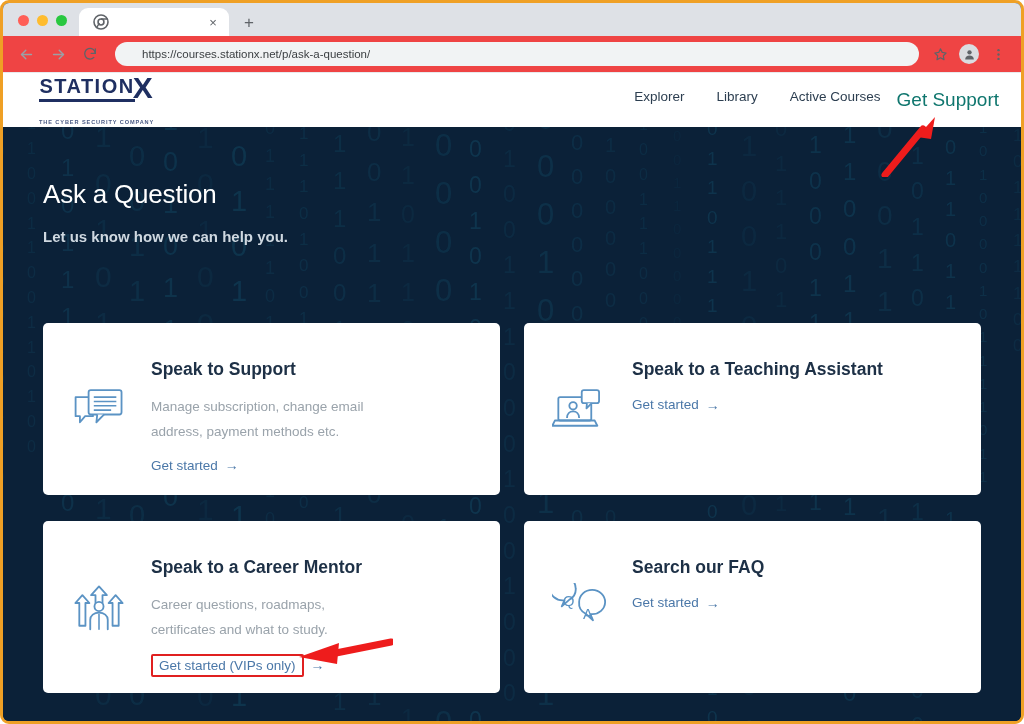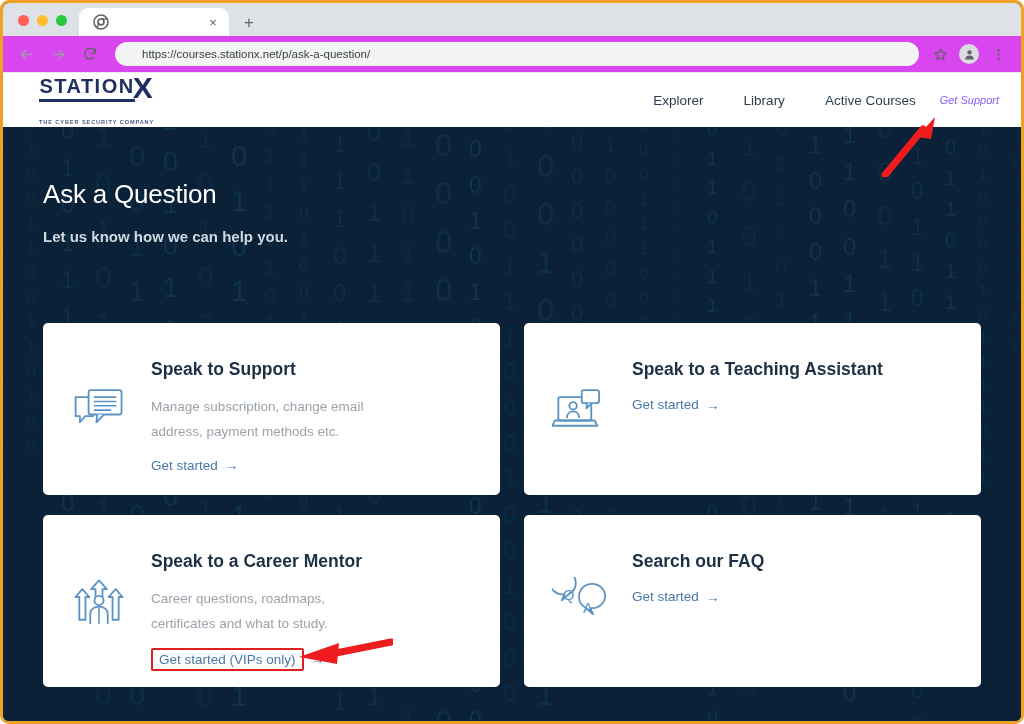--- a/index.html
+++ b/index.html
@@ -43,21 +43,21 @@
     width: 16px; height: 16px; display: flex; align-items: center; justify-content: center;
     color: #5f6368; font-size: 13px; line-height: 1; border-radius: 50%;
   }
   .newtab {
     width: 28px; height: 28px; margin-left: 6px; margin-bottom: 0;
     display: flex; align-items: center; justify-content: center;
     color: #5f6368; font-size: 17px; line-height: 1;
   }
   .toolbar {
     position: absolute; top: 33px; left: 0; right: 0; height: 37px;
-    background: #d946ef;
+    background: #ef4444;
     display: flex; align-items: center; padding: 16px 10px;
     border-bottom: 1px solid #e8eaed;
   }
   .navbtn {
     width: 26px; height: 26px; margin-right: 6px;
     display: flex; align-items: center; justify-content: center;
     color: #9aa0a6;
   }
   .navbtn.active { color: #5f6368; }
   .omnibox {
@@ -92,31 +92,31 @@
   }
   .logo-word .st { border-bottom: 3px solid #1f2f61; padding-bottom: 3px; }
   .logo-word .x {
     font-size: 30px; font-weight: 800; color: #1f2f61;
     margin-left: -2px; line-height: 0.82;
   }
   .logo-tag {
     font-size: 5.6px; letter-spacing: 0.9px; color: #4a5a84; font-weight: 600;
     margin-top: 3px;
   }
-  .nav { margin-left: auto; display: flex; align-items: center; gap: 8px; }
+  .nav { margin-left: auto; display: flex; gap: 0; }
   .nav-link {
     font-size: 13.5px; color: #2c3e50; padding: 0 16px; white-space: nowrap;
   }
   .searchbox {
     width: 205px; height: 31px; margin: 0 14px 0 12px;
     border: 1px solid #dadde2; border-radius: 4px;
     display: flex; align-items: center; padding: 0 12px;
   }
   .searchbox .ph { flex: 1; font-size: 13px; color: #a7adb5; }
-  .support-link { font-size: 11px; color: #8b5cf6; white-space: nowrap; padding-right: 4px; font-style: italic;}
+  .support-link { font-size: 19px; color: #0f766e; white-space: nowrap; padding-right: 4px;}
   
   .hero {
     position: absolute; top: 124px; left: 0; right: 0; bottom: 0;
     background: #0b2138;
     overflow: hidden;
   }
   .binary {
     position: absolute; inset: 0;
     font-family: "Liberation Sans", sans-serif;
     color: #14506b; opacity: .42;
@@ -133,21 +133,21 @@
   .hero-inner { position: relative; padding: 52px 0 0 40px; }
   .hero-title {
     font-size: 26px; font-weight: 400; color: #ffffff; letter-spacing: -.2px;
   }
   .hero-sub {
     font-size: 15px; font-weight: 600; color: #cfd8e0; margin-top: 18px;
   }
   
   .grid {
     position: absolute; left: 40px; right: 40px; top: 196px;
-    display: grid; grid-template-columns: 1fr 1fr; gap: 20px 24px;
+    display: grid; grid-template-columns: 1fr 1fr; gap: 26px 24px;
   }
   .card {
     background: #ffffff; border-radius: 5px;
     height: 172px;
     display: flex; align-items: flex-start;
     padding: 34px 24px 0 28px;
   }
   .card-icon { width: 62px; flex: none; margin-top: 28px; margin-right: 18px; }
   .card-body { flex: 1; padding-top: 2px; }
   .card-title {

